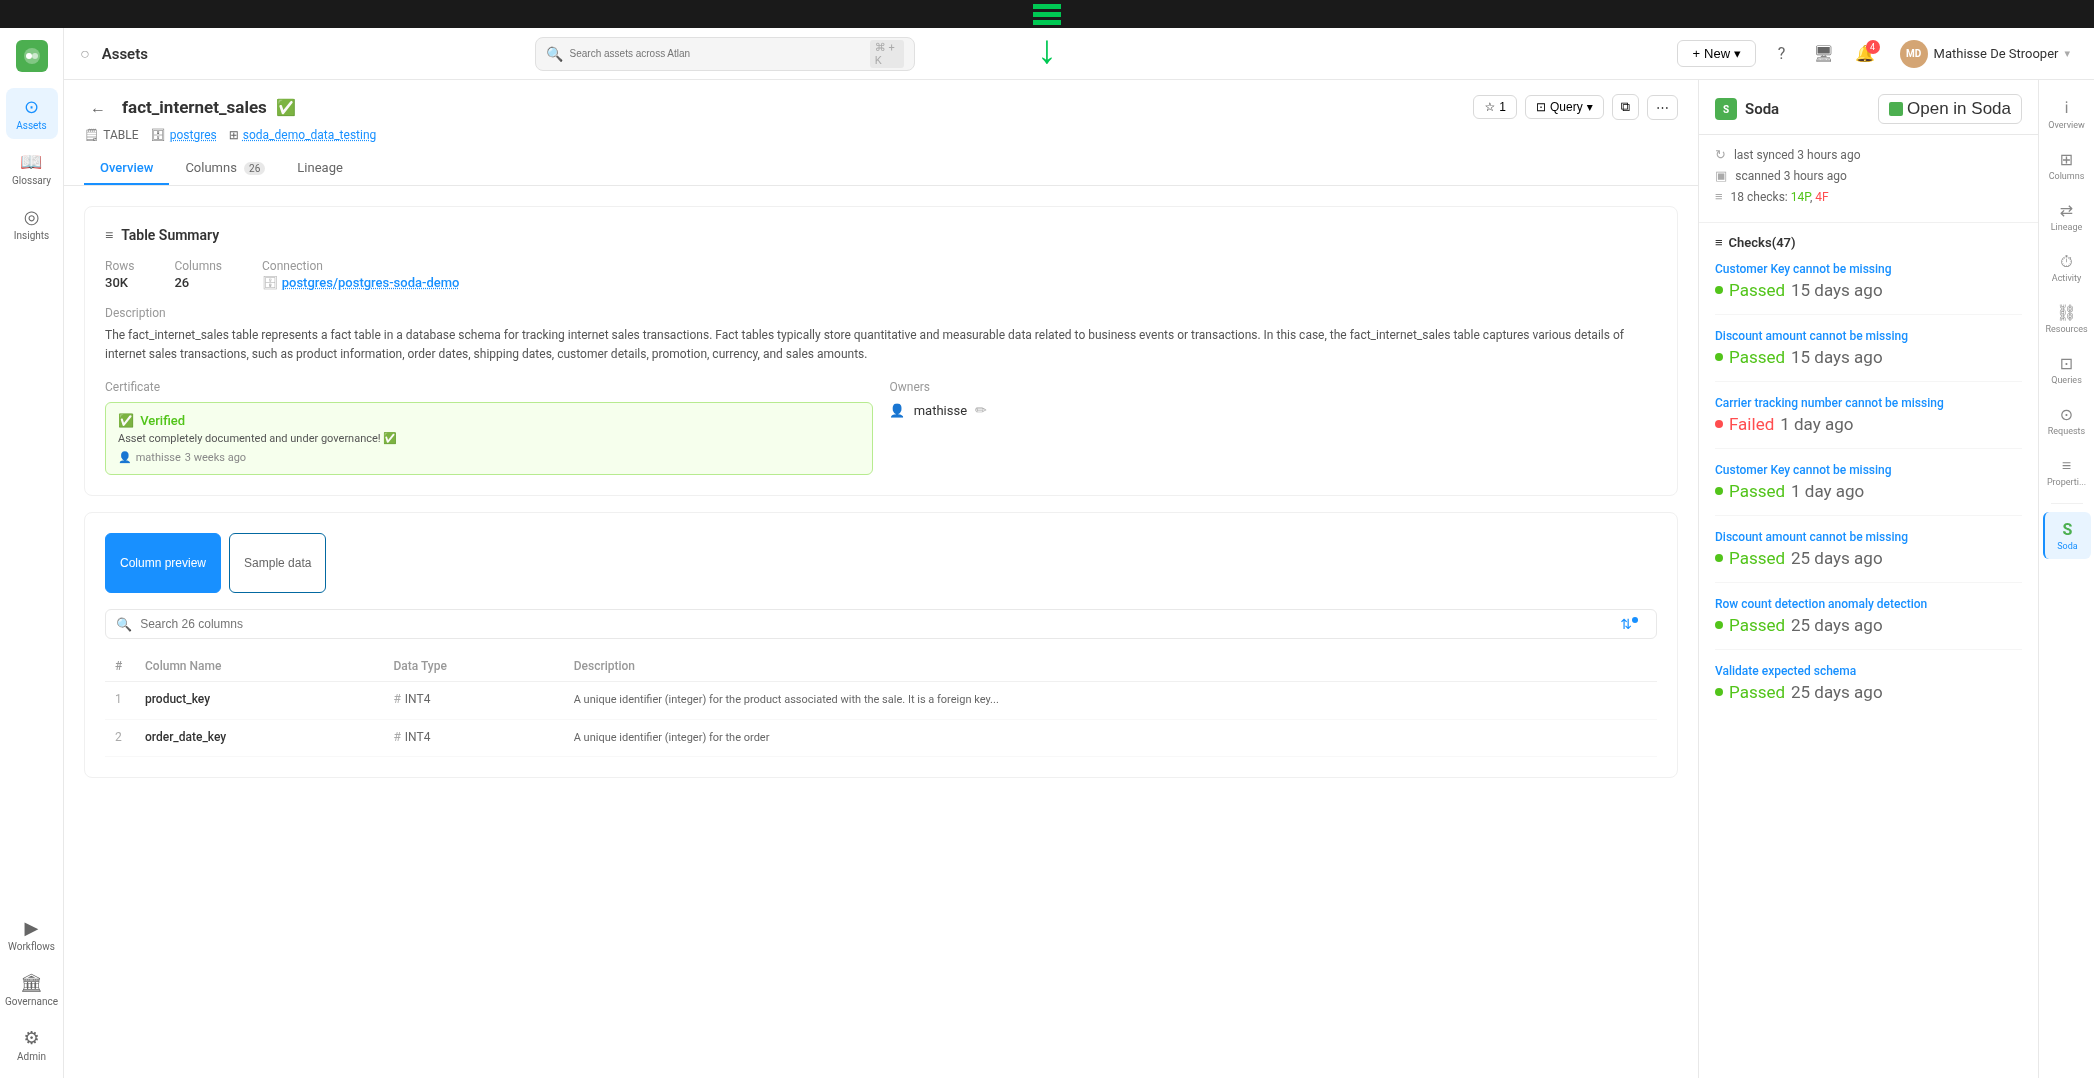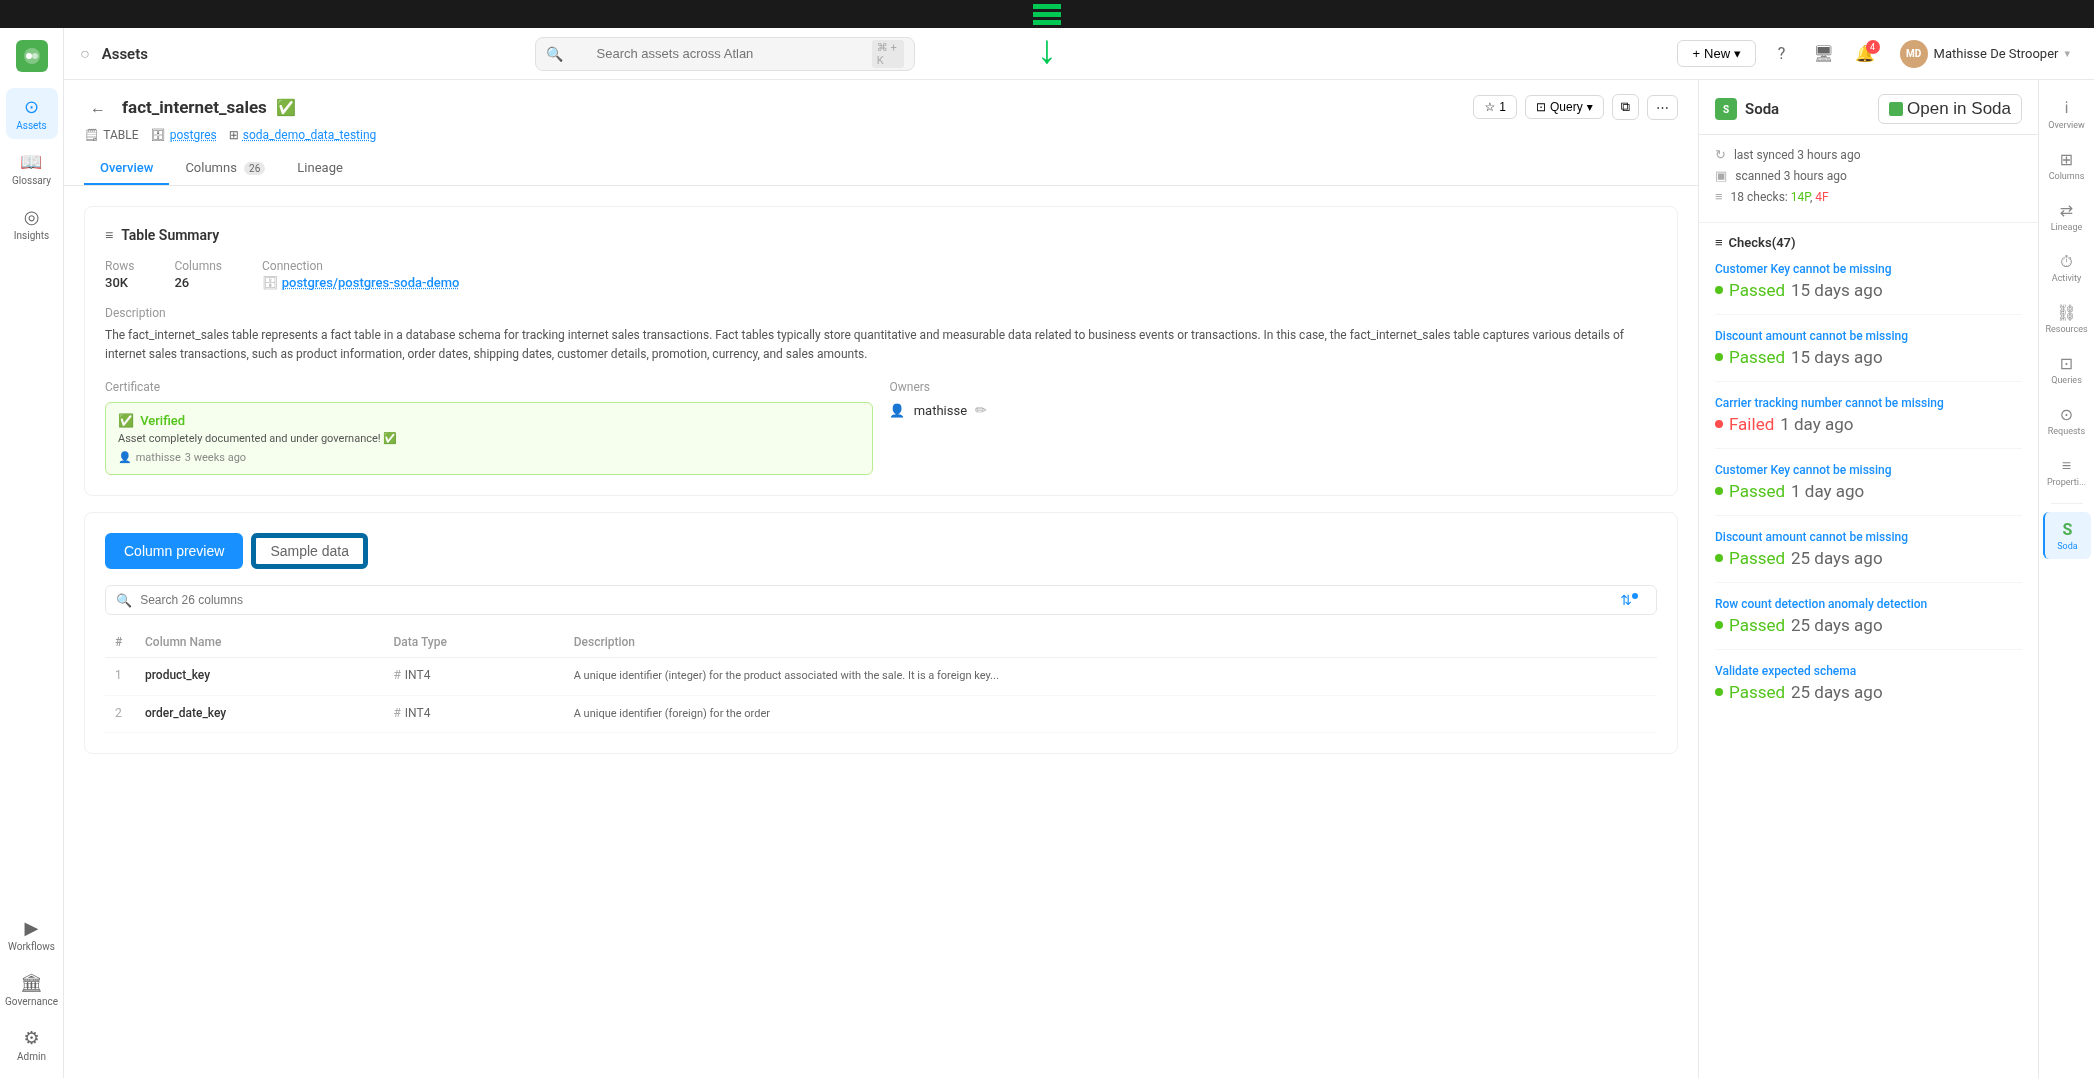--- a/index.html
+++ b/index.html
@@ -26,21 +26,21 @@
     .icon-bar-item.active .icon-bar-label { color: #1890ff; }
     .icon-bar-logo { width: 32px; height: 32px; background: #4caf50; border-radius: 6px; display: flex; align-items: center; justify-content: center; margin: 4px 0 12px; }
 
     
     .main-area { flex: 1; display: flex; flex-direction: column; overflow: hidden; }
 
     
     .navbar { background: #fff; border-bottom: 1px solid #e8e8e8; padding: 0 16px; height: 52px; display: flex; align-items: center; gap: 12px; }
     .navbar-title { font-size: 15px; font-weight: 600; color: #333; }
     .navbar-search { flex: 1; max-width: 380px; margin: 0 auto; background: #f5f5f5; border: 1px solid #e0e0e0; border-radius: 8px; display: flex; align-items: center; padding: 0 10px; gap: 6px; height: 34px; }
-    .navbar-search input { border: none; background: transparent; outline: none; font-size: 13px; color: #666; width: 100%; margin-left: 27px; }
+    .navbar-search input { border: none; background: transparent; outline: none; font-size: 10px; color: #666; width: 100%; }
     .navbar-shortcut { font-size: 11px; color: #aaa; background: #e8e8e8; padding: 1px 5px; border-radius: 3px; }
     .navbar-actions { display: flex; align-items: center; gap: 10px; margin-left: auto; }
     .btn-new { background: #fff; border: 1px solid #d9d9d9; border-radius: 6px; padding: 5px 14px; font-size: 13px; cursor: pointer; display: flex; align-items: center; gap: 4px; }
     .navbar-icon-btn { width: 32px; height: 32px; border-radius: 50%; display: flex; align-items: center; justify-content: center; cursor: pointer; font-size: 16px; color: #666; position: relative; }
     .badge { position: absolute; top: 2px; right: 2px; background: #ff4d4f; color: #fff; font-size: 9px; width: 14px; height: 14px; border-radius: 50%; display: flex; align-items: center; justify-content: center; }
     .user-avatar { display: flex; align-items: center; gap: 6px; cursor: pointer; padding: 4px 8px; border-radius: 6px; }
     .avatar-circle { width: 28px; height: 28px; border-radius: 50%; background: #d4a574; overflow: hidden; display: flex; align-items: center; justify-content: center; font-size: 10px; font-weight: 700; color: #fff; }
     .user-name { font-size: 13px; color: #333; }
 
     
@@ -85,21 +85,21 @@
     .cert-box { background: #f6ffed; border: 1px solid #b7eb8f; border-radius: 6px; padding: 10px 12px; }
     .cert-verified { display: flex; align-items: center; gap: 6px; font-size: 13px; color: #52c41a; font-weight: 500; margin-bottom: 4px; }
     .cert-note { font-size: 11px; color: #555; margin-bottom: 6px; }
     .cert-by { font-size: 11px; color: #888; display: flex; align-items: center; gap: 4px; }
     .owner-row { display: flex; align-items: center; gap: 8px; }
     .owner-name { font-size: 13px; color: #333; }
     .edit-icon { color: #aaa; cursor: pointer; font-size: 14px; }
 
     
     .preview-tabs { display: flex; gap: 8px; margin-bottom: 16px; }
-    .preview-tab { padding: 5px 14px; border: 5px solid #0369a1; border-radius: 6px; font-size: 14px; cursor: pointer; background: #fff; color: #666; }
+    .preview-tab { padding: 22px 14px; border: 1px solid #0369a1; border-radius: 6px; font-size: 12px; cursor: pointer; background: #fff; color: #666; }
     .preview-tab.active { background: #1890ff; color: #fff; border-color: #1890ff; font-weight: 500; }
 
     
     .col-search { display: flex; align-items: center; gap: 8px; border: 1px solid #e8e8e8; border-radius: 6px; padding: 6px 10px; margin-bottom: 12px; }
     .col-search input { border: none; outline: none; font-size: 12px; color: #666; background: transparent; flex: 1; }
     .filter-icon { color: #1890ff; cursor: pointer; font-size: 14px; }
 
     
     .col-table { width: 100%; border-collapse: collapse; }
     .col-table th { text-align: left; padding: 8px 10px; font-size: 12px; color: #999; border-bottom: 1px solid #f0f0f0; font-weight: 500; }
@@ -378,21 +378,21 @@
   </tr>
                   <tr>
     <td class="num">2</td>
     <td><span class="col-name">order_date_key</span></td>
     <td>
       <span class="data-type">
         <span class="type-icon">#</span>
         <span>INT4</span>
       </span>
     </td>
-    <td><span class="col-desc">A unique identifier (foreign) for the order</span></td>
+    <td><span class="col-desc">A unique identifier (integer) for the order</span></td>
   </tr>
                 </tbody>
             </table>
           </div>
         </div>
       </div>
 
       <div class="right-panel">
         <div class="right-panel-header">
           <div class="soda-title">

